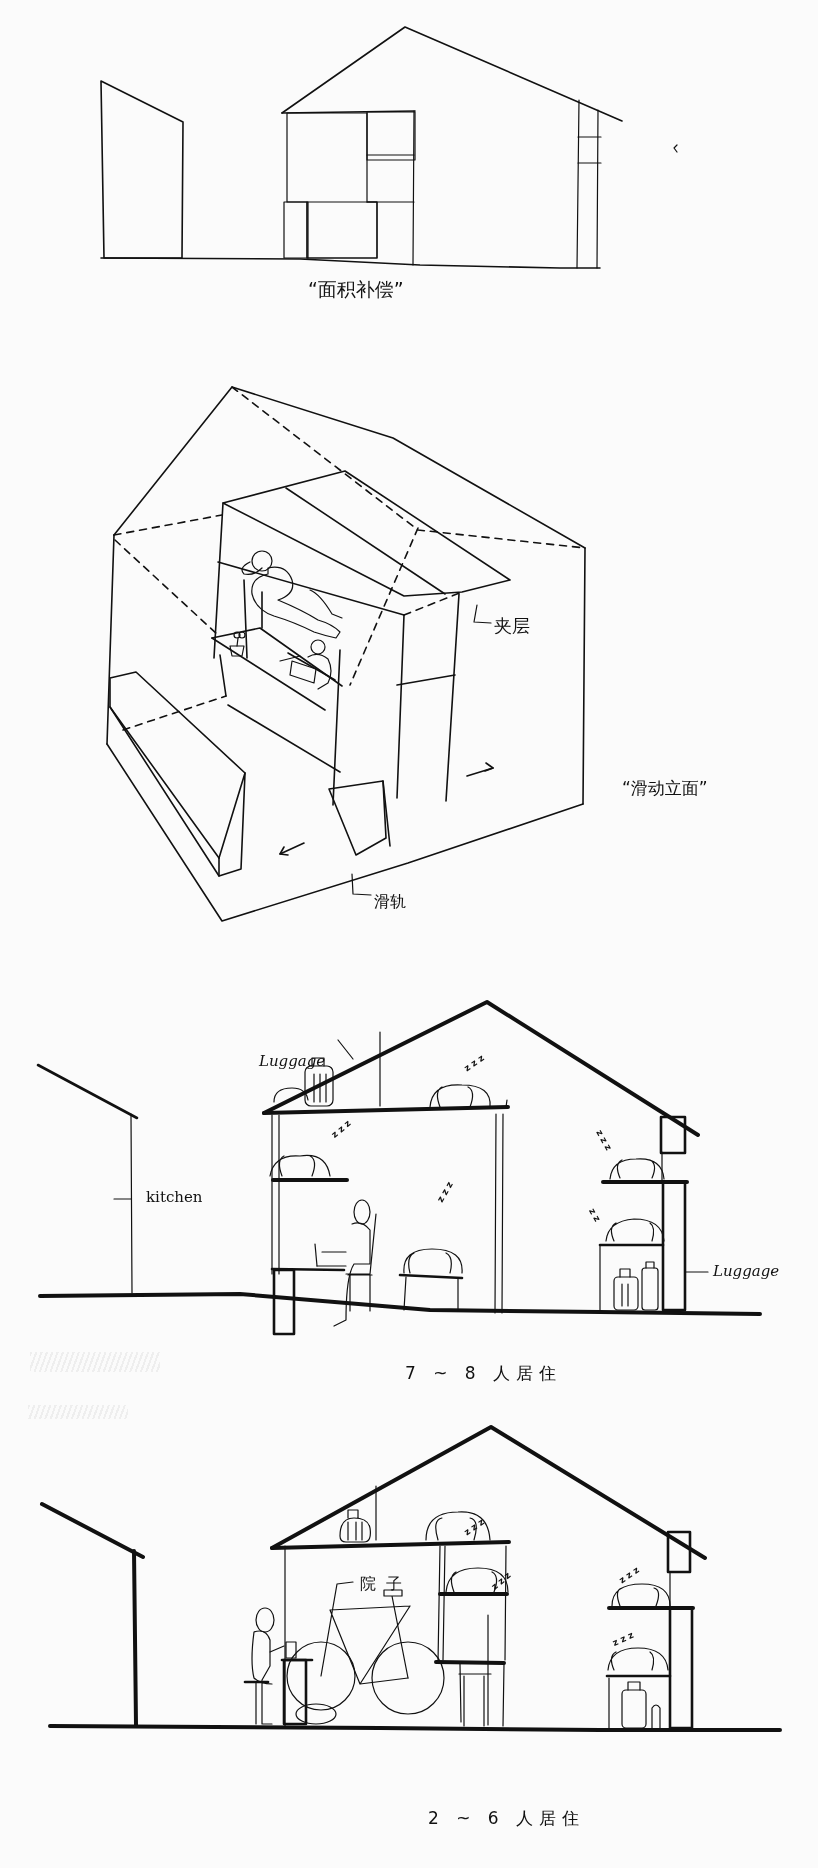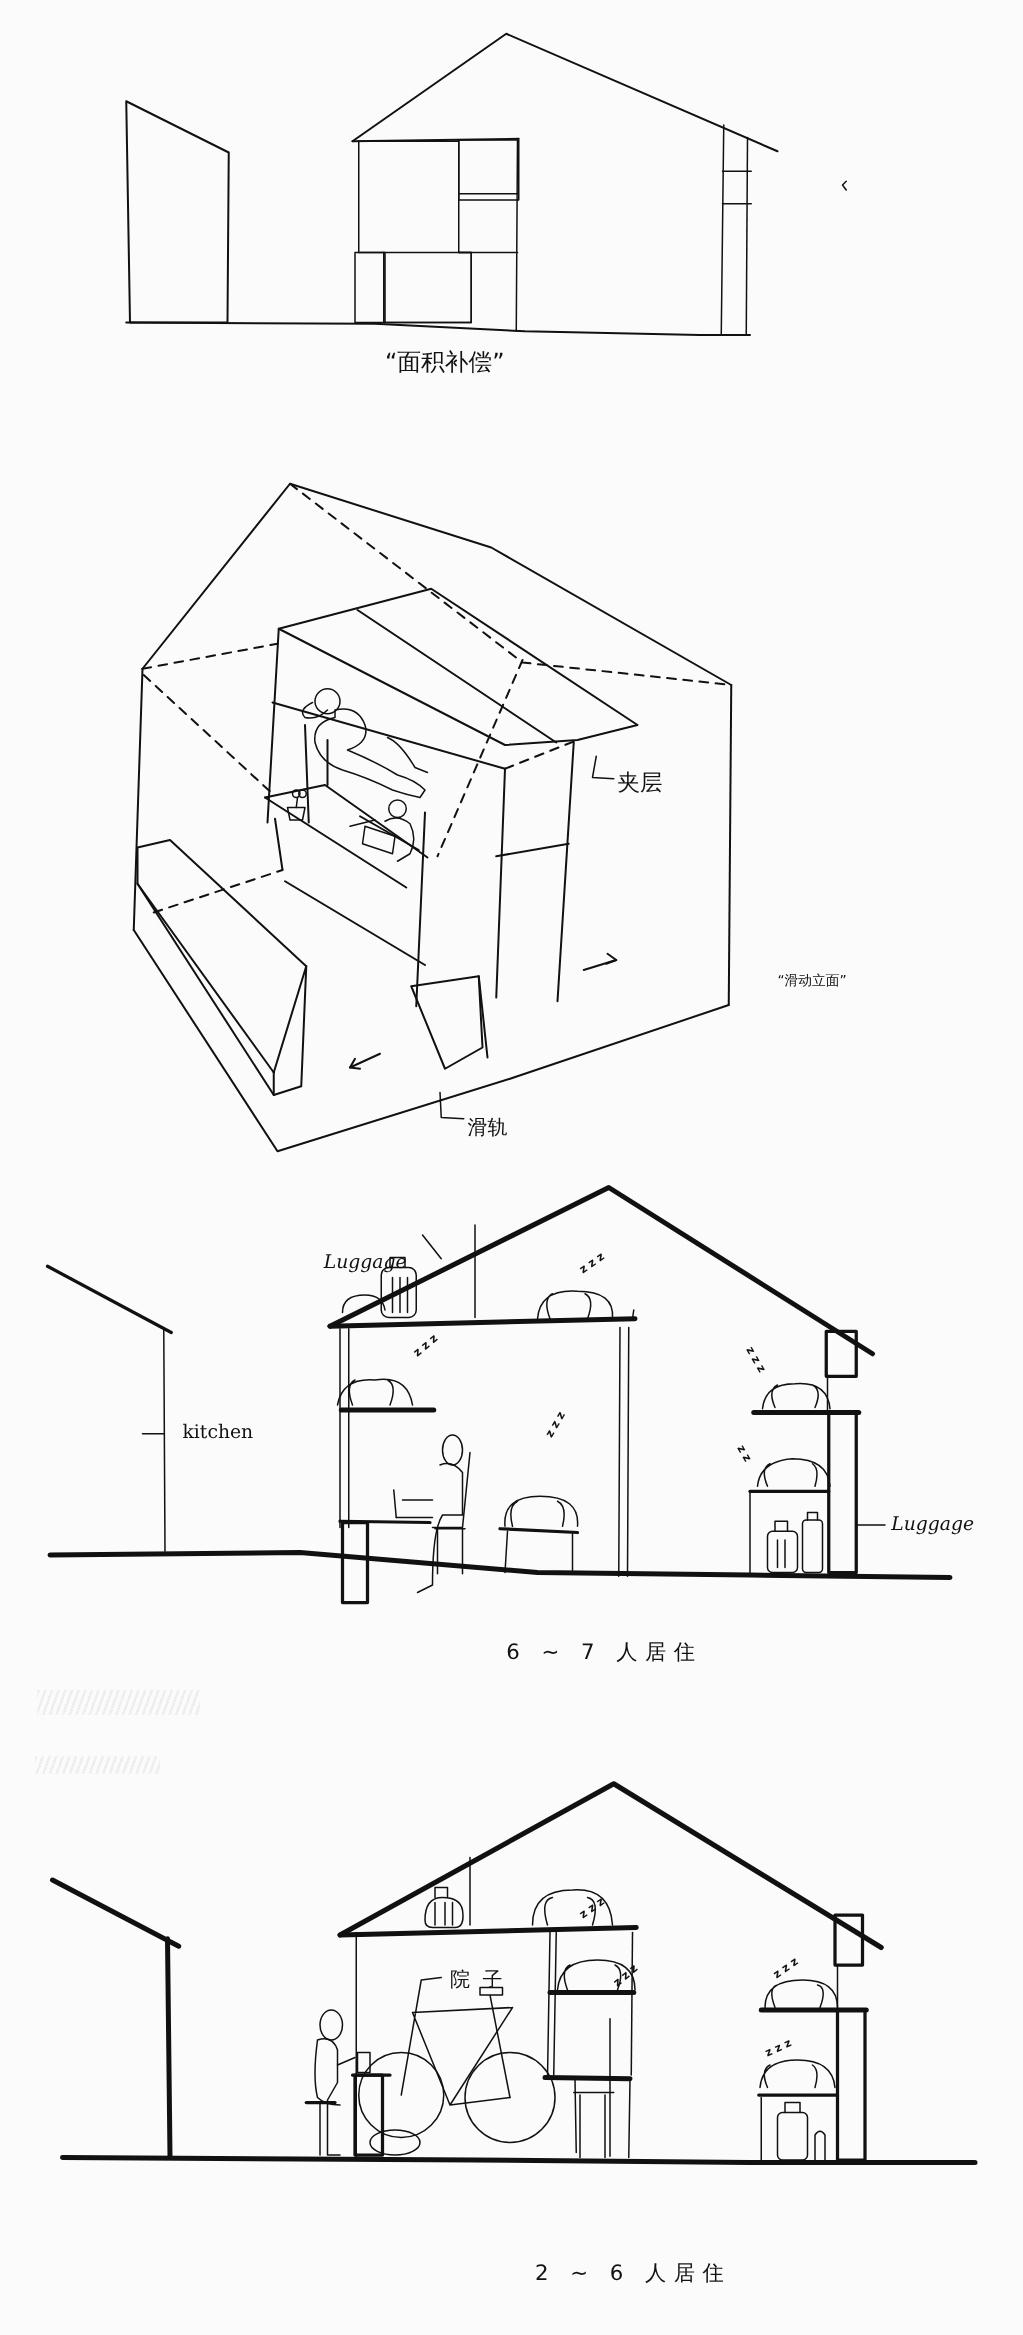--- a/index.html
+++ b/index.html
@@ -130,24 +130,24 @@
     <g>
       <line class="ln" x1="304" y1="473" x2="280" y2="484"></line>
       <path class="ln" d="M284,477 l-4,7 l8,1"></path>
     </g>
 
     <polyline class="ln thin" points="477,235 474,252 491,253"></polyline>
     <polyline class="ln thin" points="352,504 353,524 371,525"></polyline>
   </svg>
   <div class="label" style="left:494px;top:244px;font-size:18px;">夹层</div>
   <div class="label" style="left:374px;top:522px;font-size:16px;">滑轨</div>
-  <div class="label" style="left:622px;top:407px;font-size:11px;">“滑动立面”</div>
+  <div class="label" style="left:622px;top:407px;font-size:17px;">“滑动立面”</div>
 </div>
 
-<div class="panel" style="top:940px;height:400px;">
+<div class="panel" style="top:992px;height:400px;">
   <svg width="818" height="400">
     <defs>
       <pattern id="hatchS" patternUnits="userSpaceOnUse" width="7" height="7" patternTransform="rotate(-60)">
         <line x1="0" y1="0" x2="0" y2="7" stroke="#111" stroke-width="1"></line>
       </pattern>
     </defs>
 
     <polyline class="ln med" points="38,73 137,126"></polyline>
     <line class="ln thin" x1="131" y1="122" x2="132" y2="301"></line>
     <line class="ln thin" x1="114" y1="207" x2="131" y2="207"></line>
@@ -213,21 +213,21 @@
     <line class="ln thin" x1="338" y1="48" x2="353" y2="67"></line>
   </svg>
   <div class="label hand" style="left:259px;top:60px;">Luggage</div>
   <div class="label hand" style="left:146px;top:196px;font-style:normal;">kitchen</div>
   <div class="label hand" style="left:713px;top:270px;">Luggage</div>
   <div class="zz" style="left:463px;top:66px;transform:rotate(-35deg);">z z z</div>
   <div class="zz" style="left:330px;top:132px;transform:rotate(-40deg);">z z z</div>
   <div class="zz" style="left:434px;top:195px;transform:rotate(-60deg);">z z z</div>
   <div class="zz" style="left:593px;top:143px;transform:rotate(60deg);">z z z</div>
   <div class="zz" style="left:588px;top:218px;transform:rotate(60deg);">z z</div>
-  <div class="caption" style="left:405px;top:370px;">6 ~ 7 人居住</div>
+  <div class="caption" style="left:405px;top:370px;">7 ~ 8 人居住</div>
 </div>
 
 <div class="smudge" style="left:30px;top:1352px;width:130px;height:20px;"></div>
 <div class="smudge" style="left:28px;top:1405px;width:100px;height:14px;"></div>
 
 <div class="panel" style="top:1420px;height:448px;">
   <svg width="818" height="448">
     <defs>
       <pattern id="hatchT" patternUnits="userSpaceOnUse" width="7" height="7" patternTransform="rotate(-60)">
         <line x1="0" y1="0" x2="0" y2="7" stroke="#111" stroke-width="1"></line>

